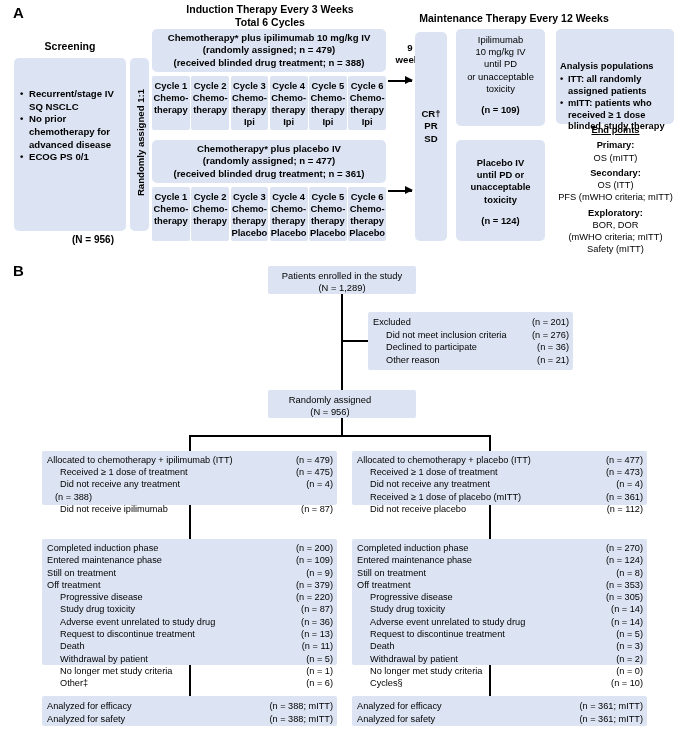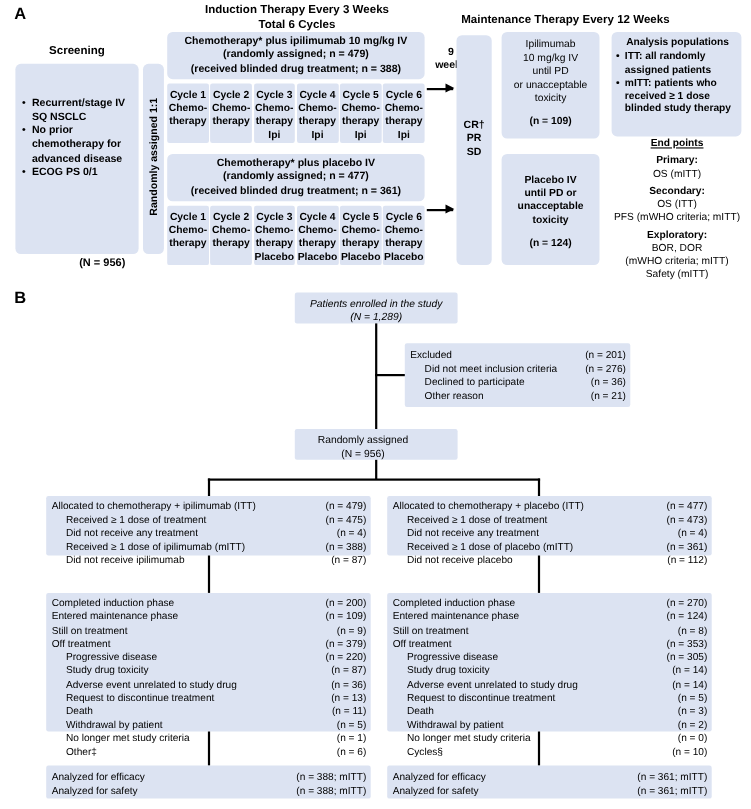--- a/index.html
+++ b/index.html
@@ -88,32 +88,32 @@
   #ipi-maint-box{left:456px;top:29px;width:89px;height:97px;}
   #ipi-maint-text{position:absolute;left:458px;top:34px;width:85px;font-size:9.4px;font-weight:normal;text-align:center;line-height:1.3;}
   #ipi-maint-n{position:absolute;left:458px;top:104px;width:85px;font-size:9.4px;font-weight:bold;text-align:center;}
 
   #pbo-maint-box{left:456px;top:140px;width:89px;height:101px;}
   #pbo-maint-text{position:absolute;left:458px;top:157px;width:85px;font-size:9.4px;font-weight:bold;text-align:center;line-height:1.3;}
   #pbo-maint-n{position:absolute;left:458px;top:215px;width:85px;font-size:9.4px;font-weight:bold;text-align:center;}
 
   #analysis-box{left:556px;top:29px;width:118px;height:95px;}
   #analysis-body{position:absolute;left:560px;top:33px;width:112px;font-size:9.3px;font-weight:bold;line-height:1.28;}
-  #analysis-body .t{text-align:center;display:block;margin-bottom:1px;}
+  #analysis-body .t{display:block;margin-bottom:1px;margin-top:28px;}
   #analysis-body ul{margin:0;padding-left:8px;list-style:none;}
   #analysis-body ul li{position:relative;margin-bottom:0;}
   #analysis-body ul li:before{content:"\2022";position:absolute;left:-8px;}
 
   #endpoints{position:absolute;left:548px;top:124px;width:135px;font-size:9.3px;text-align:center;line-height:1.32;}
   #endpoints .ttl{font-weight:bold;text-decoration:underline;display:block;}
   #endpoints .sub{font-weight:bold;display:block;}
 
   
   #enrolled-box{left:268px;top:266px;width:148px;height:28px;}
-  #enrolled-text{position:absolute;left:268px;top:270px;width:148px;font-size:9.4px;text-align:center;line-height:1.3;font-style:italic;}
+  #enrolled-text{position:absolute;left:268px;top:270px;width:148px;font-size:9.4px;text-align:center;line-height:1.3;}
 
   #excluded-box{left:368px;top:312px;width:205px;height:58px;}
   #excluded-rows{position:absolute;left:373px;top:316px;width:196px;font-size:9.2px;line-height:1.37;}
 
   #randassigned-box{left:268px;top:390px;width:148px;height:28px;}
   #randassigned-text{position:absolute;left:268px;top:394px;width:124px;font-size:9.4px;text-align:center;line-height:1.3;}
 
   #alloc-left-box{left:42px;top:451px;width:295px;height:54px;}
   #alloc-left-rows{position:absolute;left:47px;top:454px;width:286px;font-size:9.2px;line-height:1.33;}
   #alloc-right-box{left:352px;top:451px;width:295px;height:54px;}
@@ -270,21 +270,20 @@
     </div>
     <div class="row ">
       <span class="lbl ind1">Received ≥ 1 dose of treatment</span>
       <span class="val">(n = 475)</span>
     </div>
     <div class="row ">
       <span class="lbl ind1">Did not receive any treatment</span>
       <span class="val">(n = 4)</span>
     </div>
     <div class="row ">
-      <span class="lbl ind1">Received ≥ 1 dose of ipilimumab (mITT)</span>
       <span class="val">(n = 388)</span>
     </div>
     <div class="row ">
       <span class="lbl ind1">Did not receive ipilimumab</span>
       <span class="val">(n = 87)</span>
     </div>
   </div>
 <div class="box sq" id="alloc-right-box"></div>
 <div id="alloc-right-rows">
     <div class="row">

